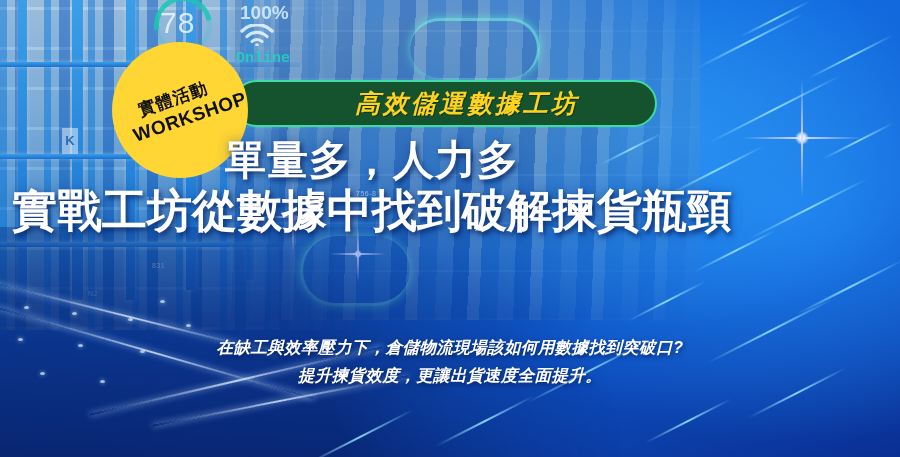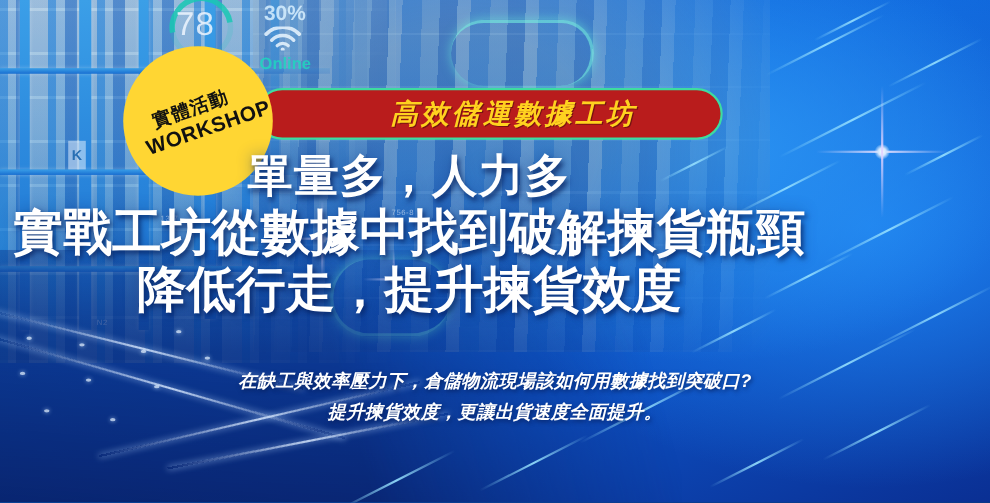--- a/index.html
+++ b/index.html
@@ -170,20 +170,21 @@
     font-size: 19px;
     font-weight: 700;
     color: #d8f0ff;
   }
   .hud-online {
     position: absolute;
     left: 88px; top: 56px;
     font-size: 15px;
     font-weight: 700;
     color: #1fd6c0;
+    font-family: Liberation Mono, monospace;
   }
   .hud-wifi {
     position: absolute;
     left: 92px; top: 30px;
     width: 34px; height: 22px;
   }
   .hud-sub {
     position: absolute;
     left: 92px; top: 0px;
     font-size: 7px;
@@ -254,21 +255,21 @@
     margin-left: 14px;
     margin-top: 1px;
   }
 
   
   .title-pill {
     position: absolute;
     left: 233px; top: 80px;
     width: 424px; height: 47px;
     border-radius: 24px;
-    background: #b91c1c;
+    background: #14532d;
     border: 2px solid #3ddca0;
     display: flex;
     align-items: center;
     justify-content: center;
     z-index: 5;
   }
   .title-pill-text {
     color: #ffd21f;
     font-size: 25px;
     font-weight: 700;
@@ -343,21 +344,21 @@
 
   <div class="placard" style="left:146px; top:196px;">13-7</div>
   <div class="placard" style="left:356px; top:190px;">756-8</div>
   <div class="placard" style="left:152px; top:262px;">831</div>
   <div class="placard" style="left:88px;  top:290px;">N2</div>
 
   <div class="hud">
     <div class="hud-gauge"></div>
     <div class="hud-gauge-num">78</div>
     <div class="hud-sub">EFFICIENCY</div>
-    <div class="hud-pct">30%</div>
+    <div class="hud-pct">100%</div>
     <svg class="hud-wifi" viewBox="0 0 34 22">
       <path d="M2 7 A21 21 0 0 1 32 7" fill="none" stroke="#eaf6ff" stroke-width="3.4" stroke-linecap="round"></path>
       <path d="M7 12.5 A14 14 0 0 1 27 12.5" fill="none" stroke="#eaf6ff" stroke-width="3.2" stroke-linecap="round"></path>
       <path d="M12 17.5 A7 7 0 0 1 22 17.5" fill="none" stroke="#eaf6ff" stroke-width="3" stroke-linecap="round"></path>
       <circle cx="17" cy="21" r="1.8" fill="#eaf6ff"></circle>
     </svg>
     <div class="hud-online">Online</div>
   </div>
 
   <div class="bg-floor"></div>
@@ -413,21 +414,20 @@
     </div>
   </div>
 
   <div class="title-pill">
     <span class="title-pill-text">高效儲運數據工坊</span>
   </div>
 
   <div class="headline">
     <div class="headline-line hl-1">單量多，人力多</div>
     <div class="headline-line hl-2">實戰工坊從數據中找到破解揀貨瓶頸</div>
-    <div class="headline-line hl-3">降低行走，提升揀貨效度</div>
   </div>
 
   <div class="body-copy">
     <div class="body-line">在缺工與效率壓力下，倉儲物流現場該如何用數據找到突破口?</div>
     <div class="body-line">提升揀貨效度，更讓出貨速度全面提升。</div>
   </div>
 
 </div>
 
 </body></html>

